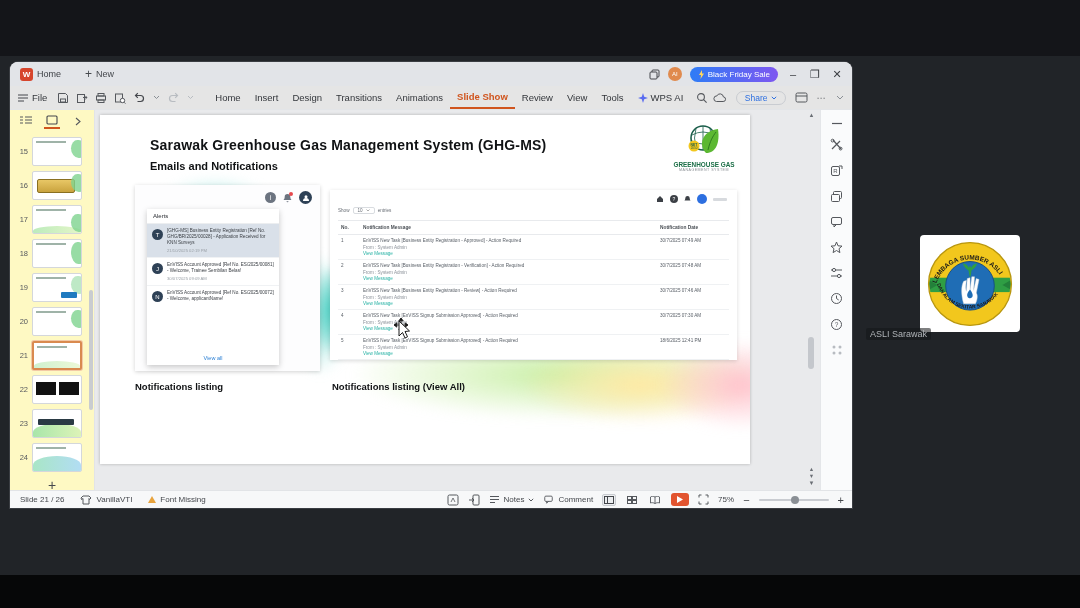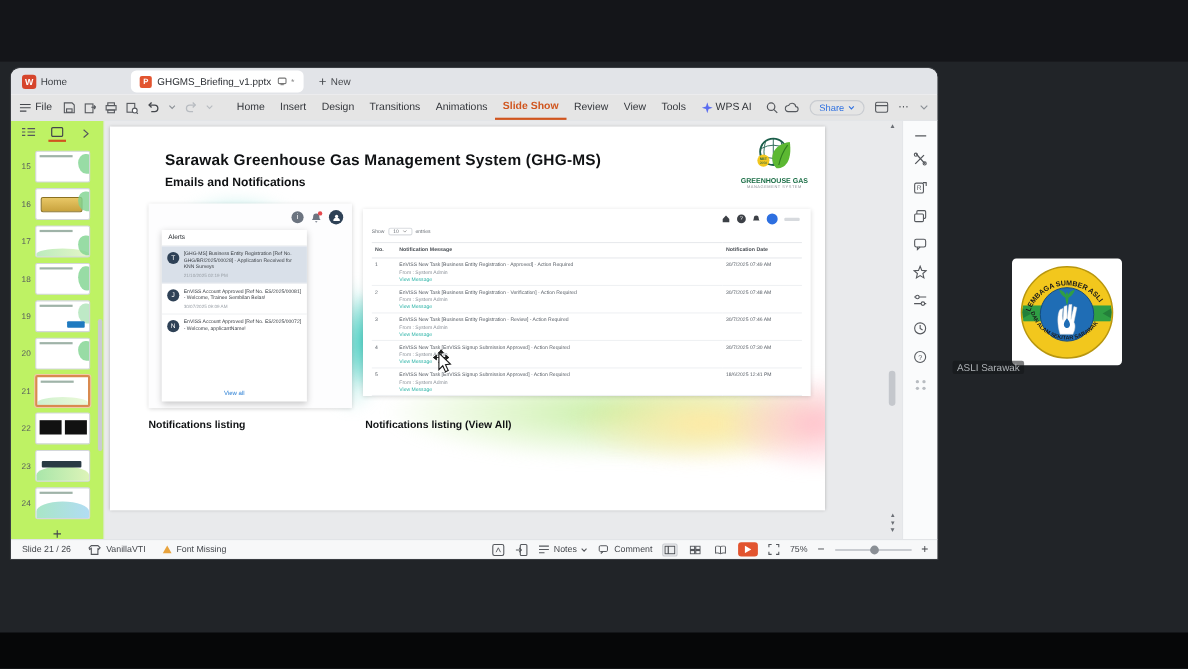--- a/index.html
+++ b/index.html
@@ -32,21 +32,21 @@
   .qicons { display:flex; align-items:center; gap:7px; margin-right:14px; }
   .menu-item { padding:0 7px; height:100%; display:flex; align-items:center; }
   .menu-item.active { color:#d0551e; font-weight:bold; border-bottom:2px solid #d0551e; }
   .ai-item { display:flex; align-items:center; gap:3px; padding:0 7px; }
   .tb-right { position:absolute; right:8px; display:flex; align-items:center; gap:9px; }
   .share-pill { border:1px solid #c9ccd1; border-radius:10px; padding:1px 8px; color:#2d6fe0; font-size:8.5px; display:flex; gap:3px; align-items:center; }
   svg.ic { display:block; }
   
   #content { flex:1; display:flex; min-height:0; }
   
-  #panel { width:85px; background:#bef264; border-right:1px solid #e2e4e7; position:relative; }
+  #panel { width:85px; background:#fef9c3; border-right:1px solid #e2e4e7; position:relative; }
   #panel-tools { height:22px; display:flex; align-items:center; justify-content:center; gap:10px; color:#5a5e64; }
   .ptool { width:16px; height:16px; display:flex; align-items:center; justify-content:center; }
   .ptool.active { border-bottom:2px solid #d0551e; }
   .thumb-row { display:flex; align-items:center; gap:4px; margin:5px 4px 5px 0; }
   .thumb-num { width:18px; text-align:right; font-size:7.5px; color:#55585d; }
   .thumb { width:50px; height:29px; background:#fff; border:1px solid #d4d7db; border-radius:2px; position:relative; overflow:hidden; }
   .thumb.sel { border:2px solid #d98a4f; box-shadow:0 0 0 1px #f2c9a6; }
   .t-line { position:absolute; left:3px; top:3px; width:30px; height:2px; background:#9fb3a8; }
   .t-blob { position:absolute; right:-4px; top:2px; width:14px; height:18px; background:#7ed38e; border-radius:50% 50% 40% 60%; opacity:.8; }
   .t-wave { position:absolute; left:0; bottom:-3px; width:100%; height:10px; background:linear-gradient(90deg,#9fe3a0,#d9f2b0); border-radius:50% 50% 0 0; opacity:.7; }
@@ -126,34 +126,39 @@
 <div id="stage">
   <div class="abs" id="band-top"></div>
 
   <div class="abs" id="win">
 
     <div id="tabbar">
       <div class="home-btn">
         <span class="wps-logo">W</span>
         <span>Home</span>
       </div>
-      <div class="doc-tab">
-        <span class="ppt-ico">P</span>
-        <span>GHGMS_Briefing_v1.pptx</span>
-        <span class="tab-extra">
-          <svg class="ic" width="9" height="8" viewBox="0 0 9 8">
-              <rect x="1" y="1" width="7" height="5" rx="1" fill="none" stroke="#777" stroke-width="1"></rect>
-              <rect x="3" y="6.5" width="3" height="1" fill="#777"></rect>
-            </svg>
-          <span>*</span>
-        </span>
-      </div>
       <div class="new-tab">
         <span class="plus">+</span>
         <span>New</span>
+      </div>
+      <div id="winctl">
+        <svg class="ic" width="11" height="11" viewBox="0 0 11 11">
+            <rect x="3" y="1" width="7" height="7" rx="1" fill="none" stroke="#44474c" stroke-width="1"></rect>
+            <rect x="1" y="3" width="7" height="7" rx="1" fill="#e2e4e8" stroke="#44474c" stroke-width="1"></rect>
+          </svg>
+        <span class="avatar-dot">AI</span>
+        <div class="promo-pill">
+          <svg class="ic" width="7" height="9" viewBox="0 0 7 9">
+              <polygon points="4,0 1,5 3,5 2.5,9 6,3.5 4,3.5" fill="#ffd75e"></polygon>
+            </svg>
+          <span>Black Friday Sale</span>
+        </div>
+        <span class="ctl">–</span>
+        <span class="ctl">❐</span>
+        <span class="ctl">✕</span>
       </div>
     </div>
 
     <div id="toolbar">
       <div class="tb-file">
         <svg class="ic" width="10" height="8" viewBox="0 0 10 8">
             <path d="M0 1h10M0 4h10M0 7h6" stroke="#44474c" stroke-width="1"></path>
           </svg>
         <span>File</span>
       </div>

